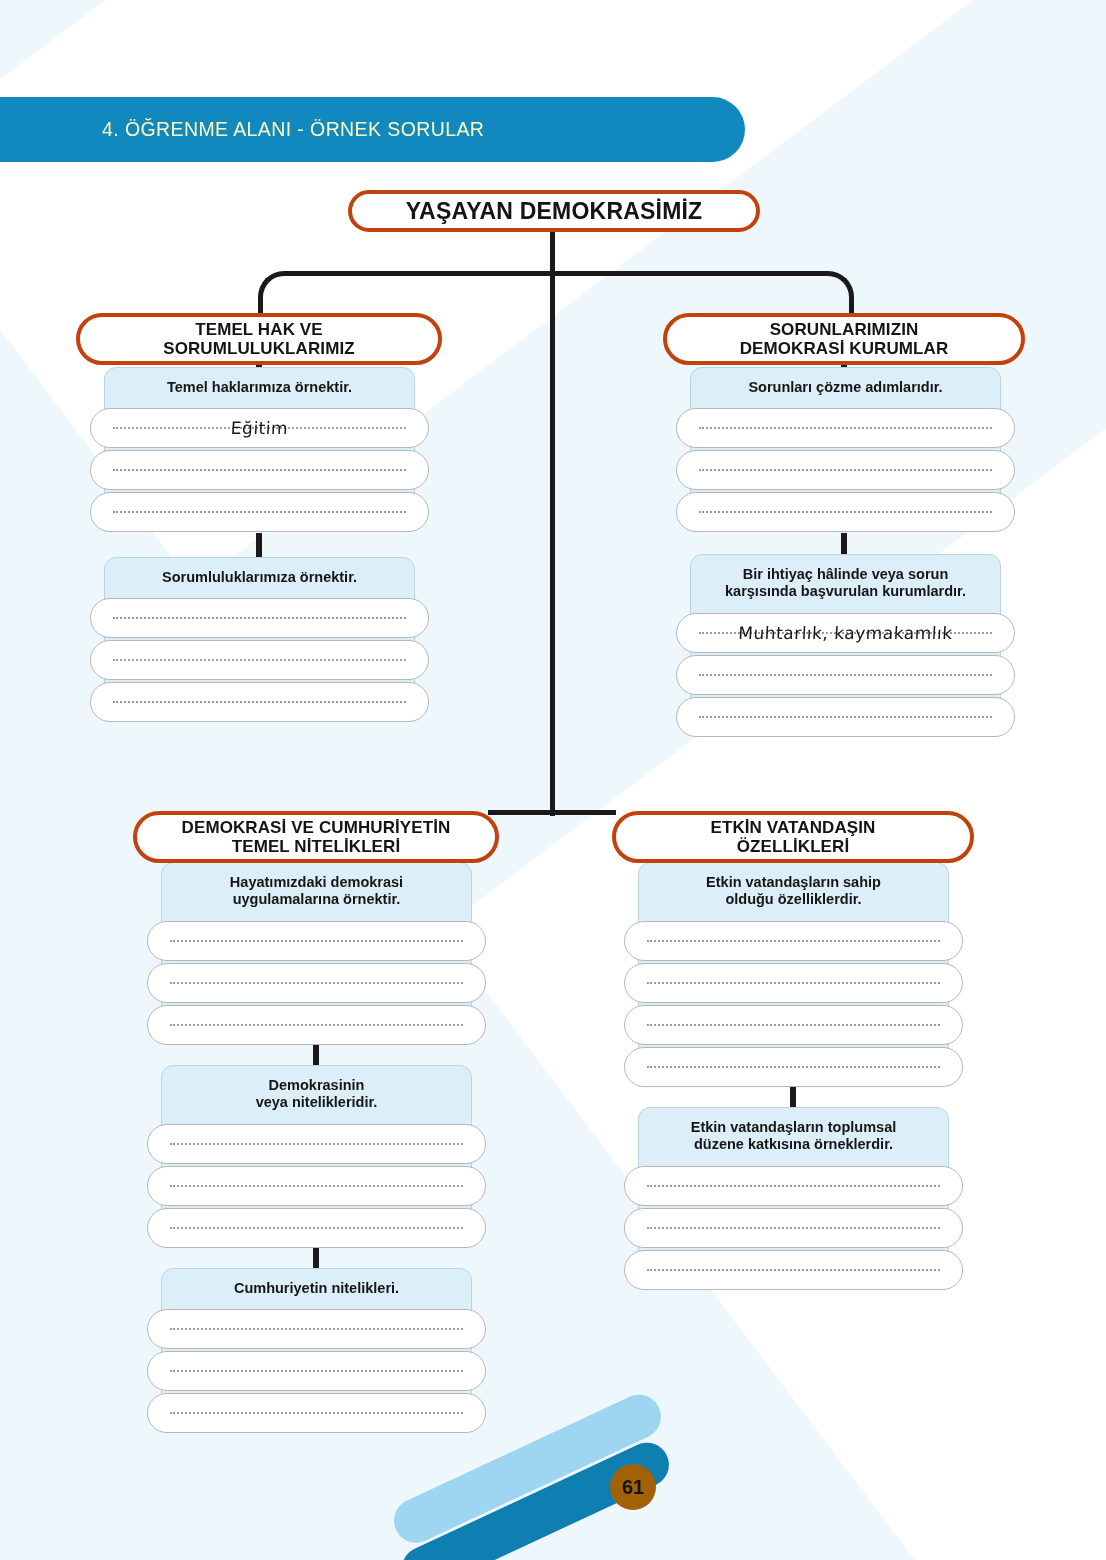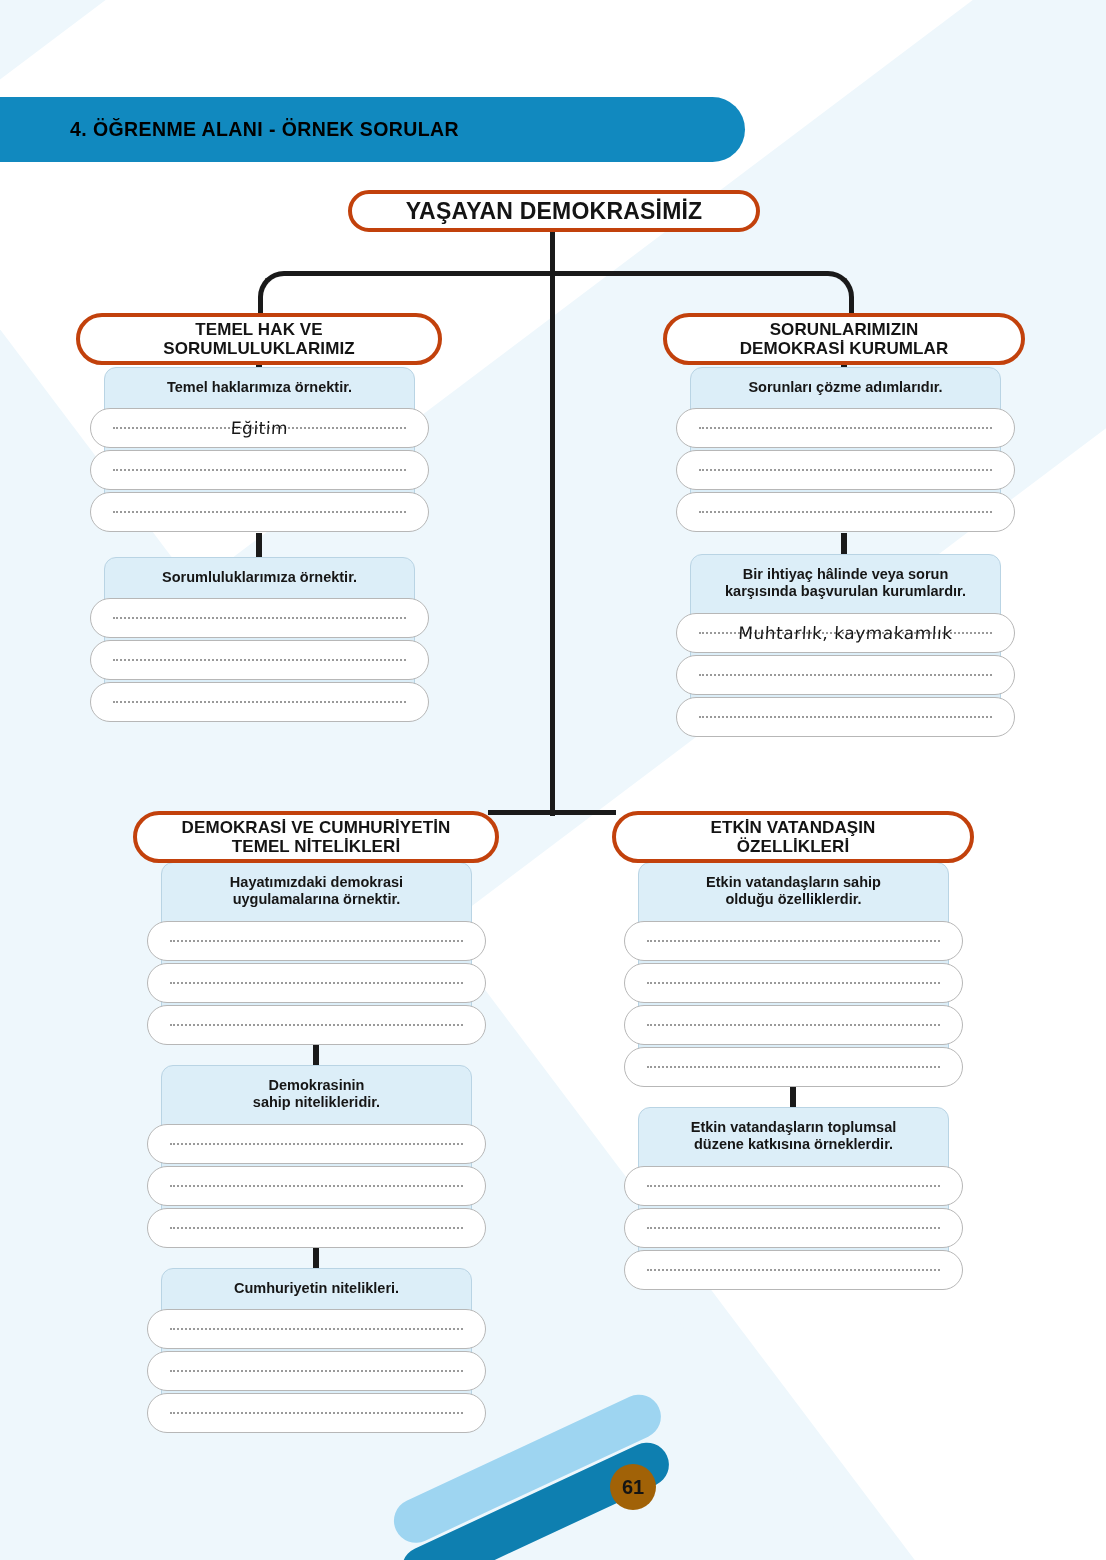--- a/index.html
+++ b/index.html
@@ -34,22 +34,22 @@
   }
 
   
   .banner{
     position:absolute;left:0;top:97px;width:745px;height:65px;
     background:#1189bf;
     border-top-right-radius:33px;border-bottom-right-radius:33px;
     display:flex;align-items:center;
   }
   .banner-title{
-    color:#000000;font-size:19.5px;font-weight:bold;letter-spacing:.4px;
-    margin-left:70px;white-space:nowrap;
+    color:#fef9c3;font-size:19.5px;font-weight:normal;letter-spacing:.4px;
+    margin-left:102px;white-space:nowrap;
   }
 
   
   .conn{position:absolute;background:#1a1a1a;}
   .elbow{position:absolute;border:5px solid #1a1a1a;}
 
   
   .node{
     position:absolute;background:#ffffff;
     border:4px solid #c2410c;border-radius:40px;
@@ -276,21 +276,21 @@
         <div class="dots"></div>
         <div class="answer"></div>
       </div>
     </div>
   </div>
 
   <div class="group" style="left:161px;top:1065px;width:311px;height:182px;">
     <div class="group-panel"></div>
     <div class="group-label">
       <span>Demokrasinin</span><br>
-      <span>sahip nitelikleridir.</span>
+      <span>veya nitelikleridir.</span>
     </div>
     <div class="lines" style="margin:0 -14px;">
       <div class="line-pill">
         <div class="dots"></div>
         <div class="answer"></div>
       </div>
       <div class="line-pill">
         <div class="dots"></div>
         <div class="answer"></div>
       </div>

